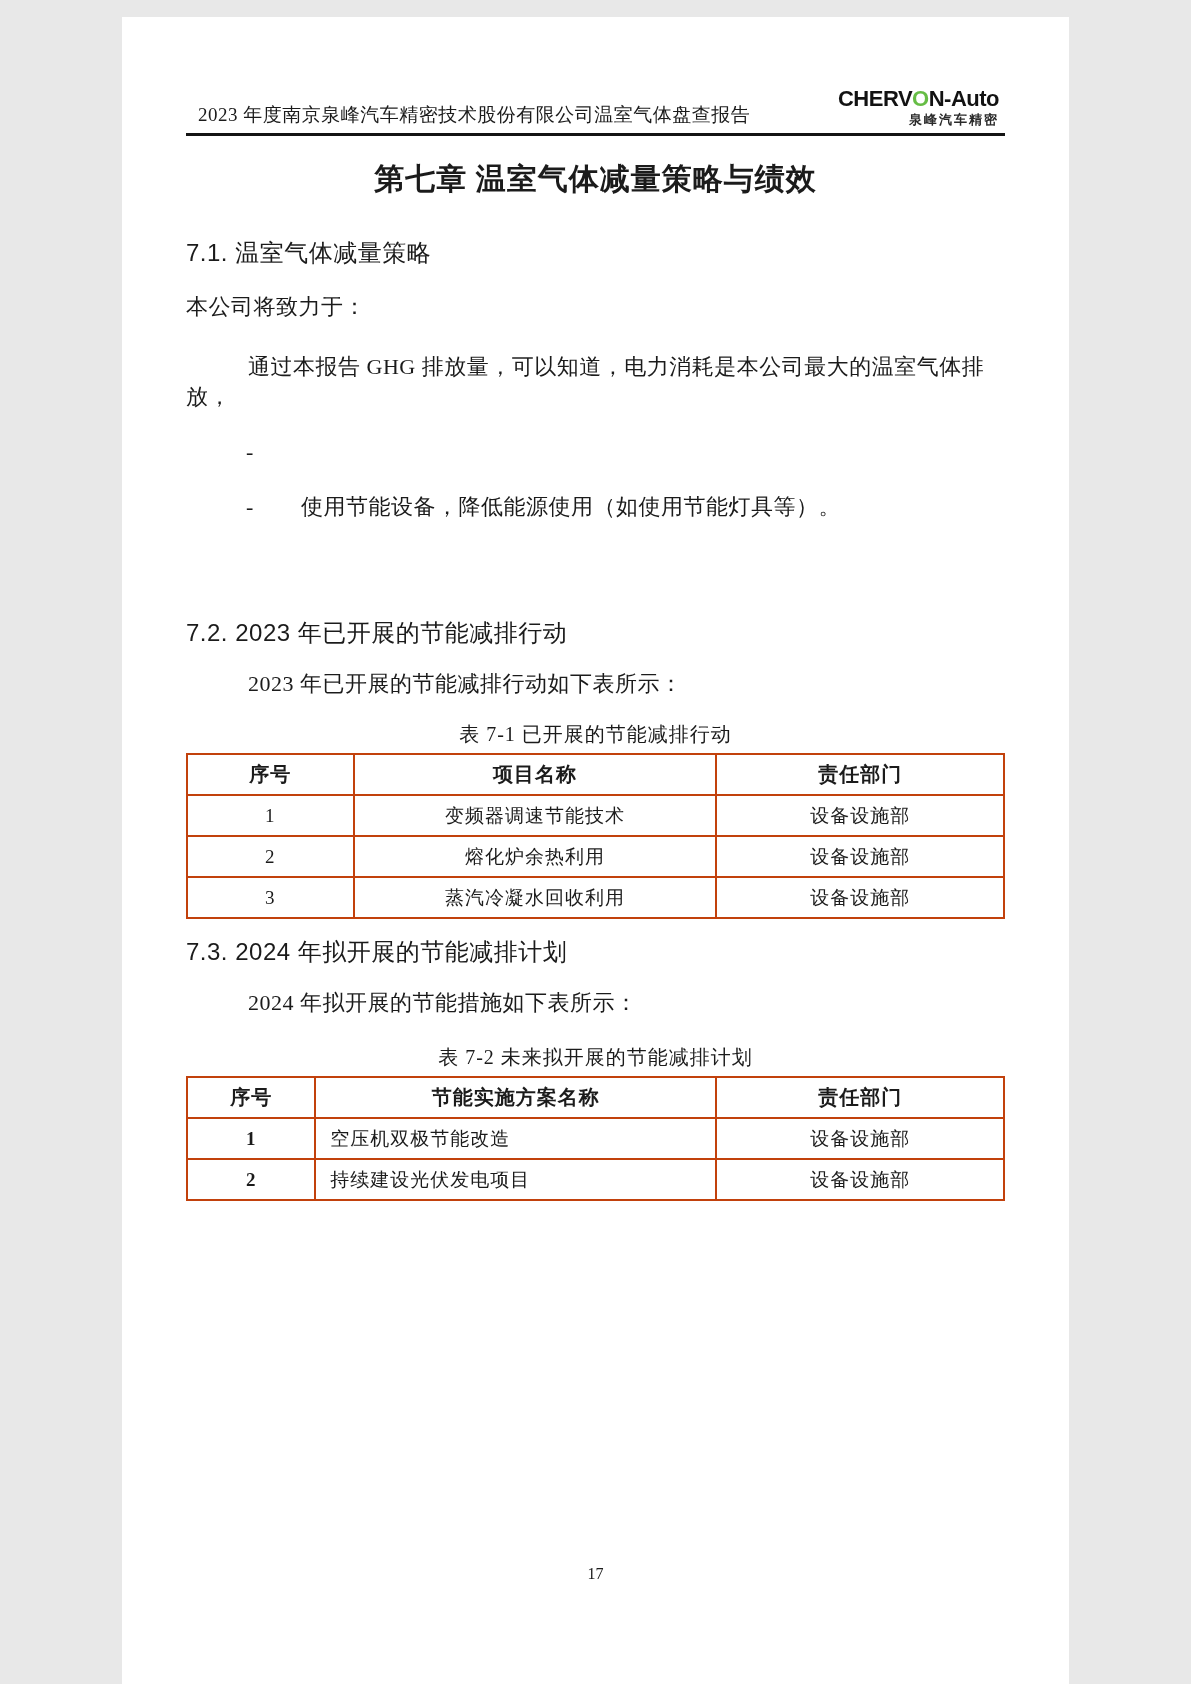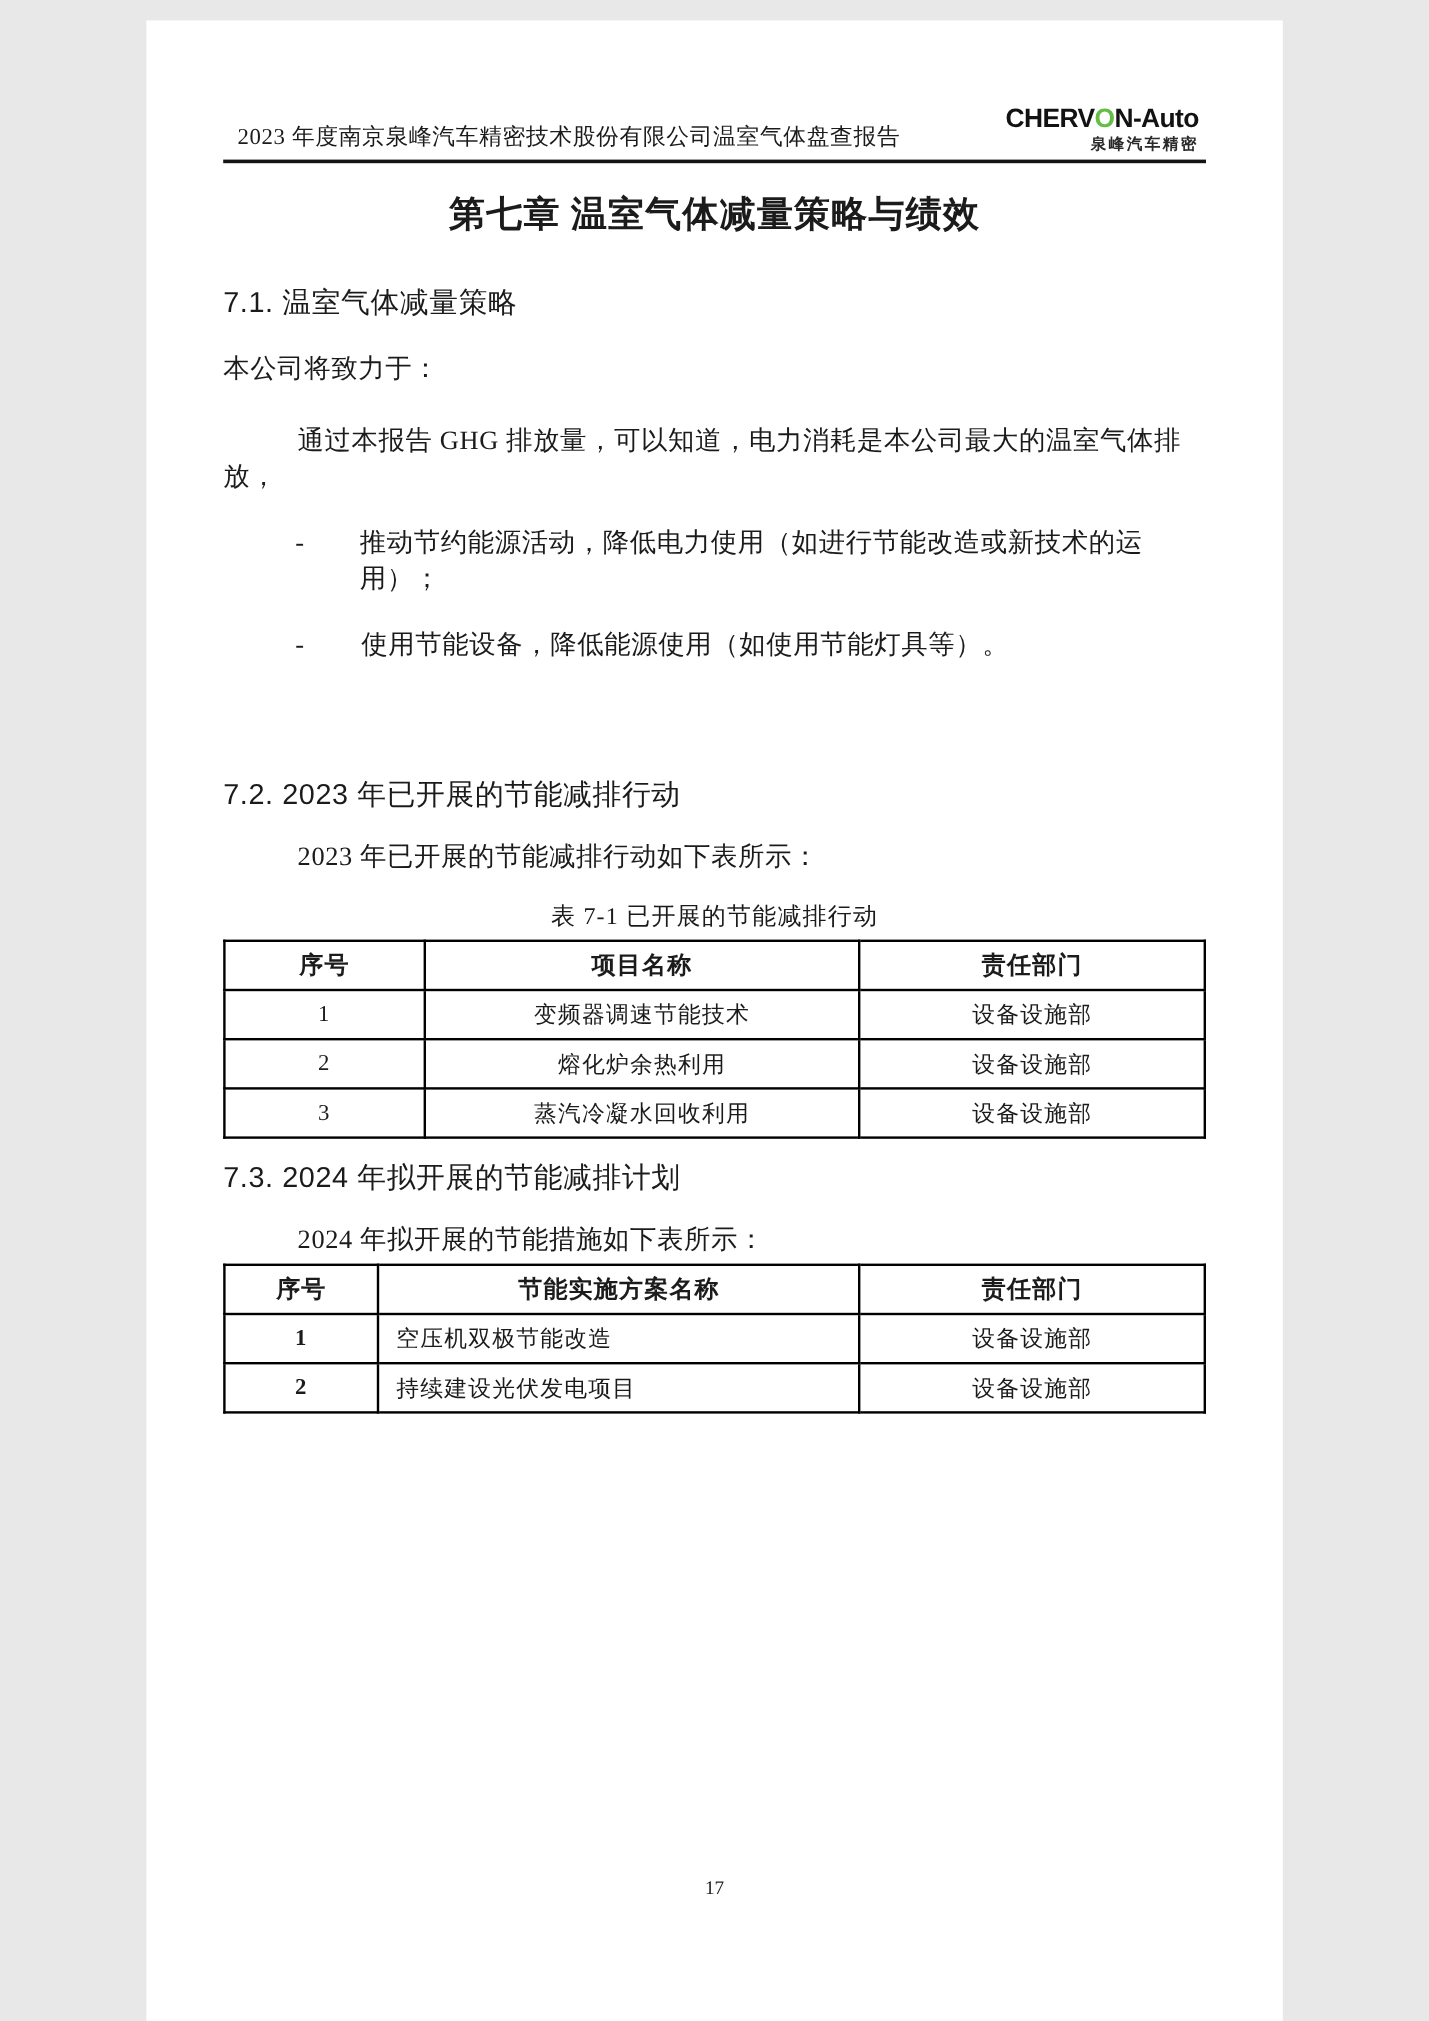--- a/index.html
+++ b/index.html
@@ -91,21 +91,21 @@
 
   
   table {
     width: 100%;
     border-collapse: collapse;
     table-layout: fixed;
   }
   .tbl-71 { margin-top: 5px; }
   .tbl-72 { margin-top: 5px; }
   th, td {
-    border: 2px solid #000000;
+    border: 2px solid #c2410c;
     height: 41px;
     text-align: center;
     vertical-align: middle;
     font-size: 19px;
     letter-spacing: 1px;
   }
   th { font-weight: bold; font-size: 20px; }
   .tbl-71 th:nth-child(1), .tbl-71 td:nth-child(1) { width: 20.4%; }
   .tbl-71 th:nth-child(2), .tbl-71 td:nth-child(2) { width: 44.4%; }
   .tbl-71 th:nth-child(3), .tbl-71 td:nth-child(3) { width: 35.2%; }
@@ -142,21 +142,20 @@
 
     <h1 class="chapter-title">第七章 温室气体减量策略与绩效</h1>
 
     <h2 class="section-heading h-71">7.1. 温室气体减量策略</h2>
 
     <p class="body-line para-flush">本公司将致力于：</p>
     <p class="body-line para-indent">通过本报告 GHG 排放量，可以知道，电力消耗是本公司最大的温室气体排放，</p>
 
     <div class="bullet-row">
       <span class="marker">-</span>
-      <span class="btext">推动节约能源活动，降低电力使用（如进行节能改造或新技术的运用）；</span>
     </div>
     <div class="bullet-row">
       <span class="marker">-</span>
       <span class="btext">使用节能设备，降低能源使用（如使用节能灯具等）。</span>
     </div>
 
     <h2 class="section-heading h-72">7.2. 2023 年已开展的节能减排行动</h2>
 
     <p class="body-line para-sub">2023 年已开展的节能减排行动如下表所示：</p>
 
@@ -186,20 +185,21 @@
             <td>蒸汽冷凝水回收利用</td>
             <td>设备设施部</td>
           </tr>
         </tbody>
     </table>
 
     <h2 class="section-heading h-73">7.3. 2024 年拟开展的节能减排计划</h2>
 
     <p class="body-line para-sub">2024 年拟开展的节能措施如下表所示：</p>
 
+    <div class="table-caption cap-72">表 7-2 未来拟开展的节能减排计划</div>
 
     <table class="tbl-72">
       <thead>
           <tr>
             <th>序号</th>
             <th>节能实施方案名称</th>
             <th>责任部门</th>
           </tr>
         </thead>
       <tbody>

